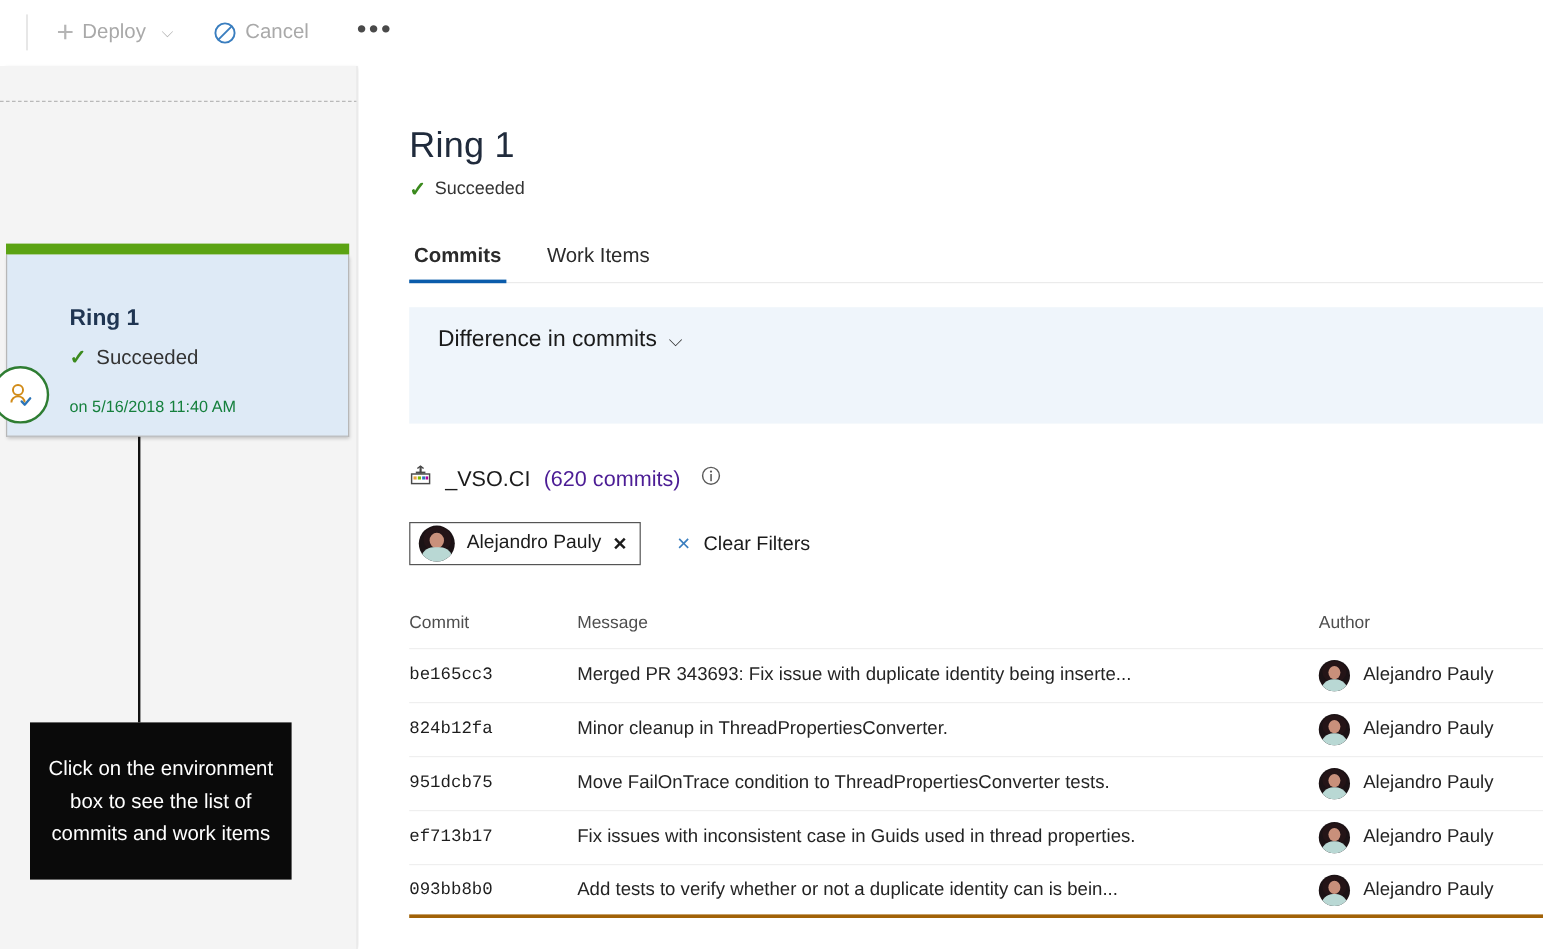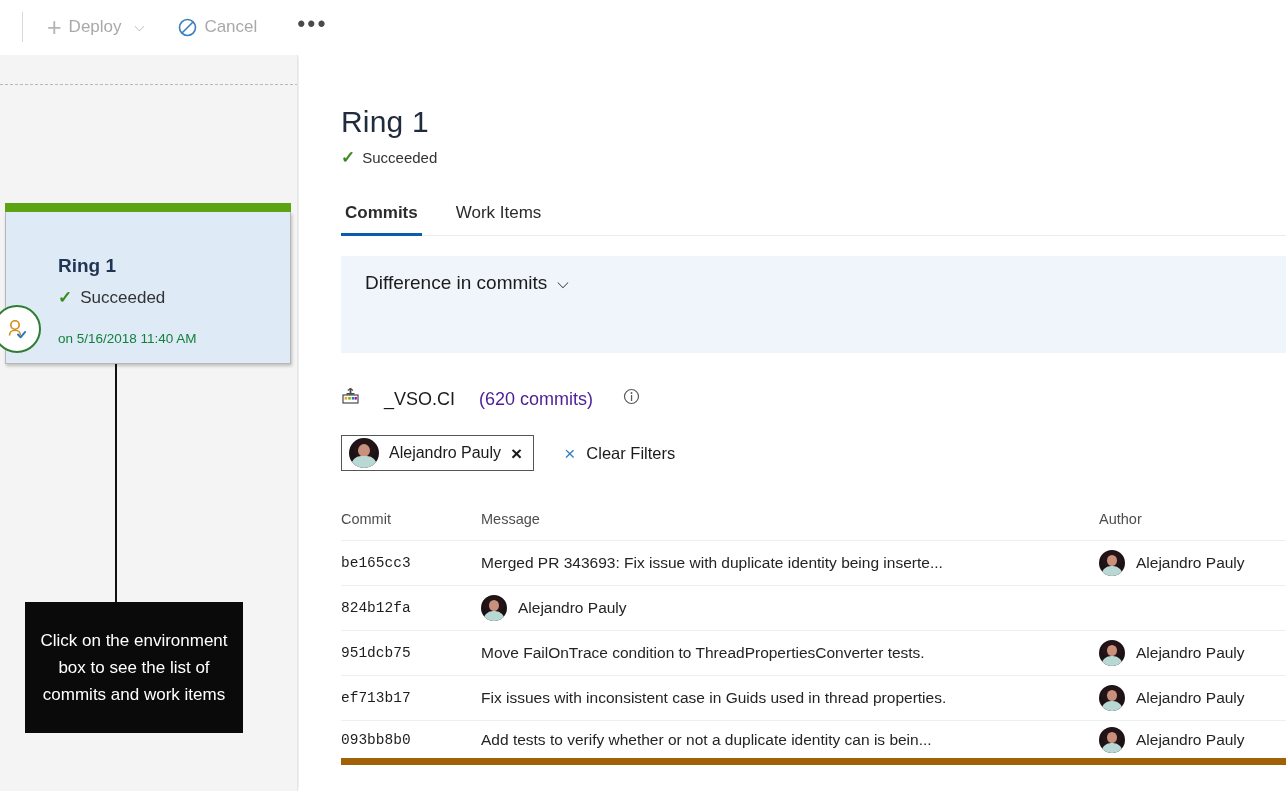--- a/index.html
+++ b/index.html
@@ -166,21 +166,21 @@
     display: flex; align-items: center; gap: 10px;
   }
   .diff-chev { font-size: 15px; color: #2b2b2b; }
   .diff-sub {
     margin-top: 9px;
     font-size: 14.5px; color: #333333;
   }
 
   .repo-line {
     position: absolute; left: 42px; top: 332px;
-    display: flex; align-items: center; gap: 24px;
+    display: flex; align-items: center; gap: 11px;
     font-size: 18px;
   }
   .repo-name { color: #1b1b1b; }
   .repo-count { color: #4c1d95; text-align: right; }
   .info-icon { margin-left: 6px; }
 
   .filter-row {
     position: absolute; left: 42px; top: 380px;
     display: flex; align-items: center;
   }
@@ -235,21 +235,21 @@
     display: flex; align-items: center;
     height: 42px;
     font-size: 14.5px; color: #4e4e4e;
   }
   .ct-row {
     display: flex; align-items: center;
     height: 45px;
     border-top: 1px solid #efefef;
     font-size: 15.5px; color: #242424;
   }
-  .ct-row:last-child { border-bottom: 7px solid #a16207; justify-content: space-between; }
+  .ct-row:last-child { border-bottom: 3px solid #a16207; justify-content: space-between; }
   .col-commit {
     width: 140px; flex: 0 0 140px;
     font-family: "Liberation Mono", "DejaVu Sans Mono", monospace;
     font-size: 14.5px; color: #1d1d1d;
   }
   .ct-head .col-commit {
     font-family: "Liberation Sans", sans-serif;
     font-size: 14.5px; color: #4e4e4e;
   }
   .col-message {
@@ -402,20 +402,21 @@
           <span class="hair"></span>
             <span class="face"></span>
             <span class="shirt"></span>
         </span>
         <span>Alejandro Pauly</span>
       </div>
     </div>
 
     <div class="ct-row">
       <div class="col-commit">824b12fa</div>
+      <div class="col-message">Minor cleanup in ThreadPropertiesConverter.</div>
       <div class="col-author">
         <span class="avatar">
           <span class="hair"></span>
             <span class="face"></span>
             <span class="shirt"></span>
         </span>
         <span>Alejandro Pauly</span>
       </div>
     </div>
 

